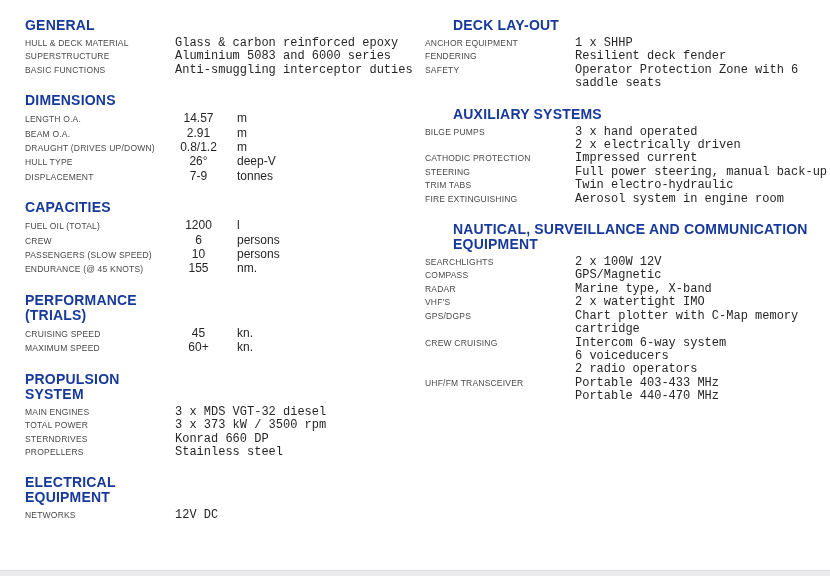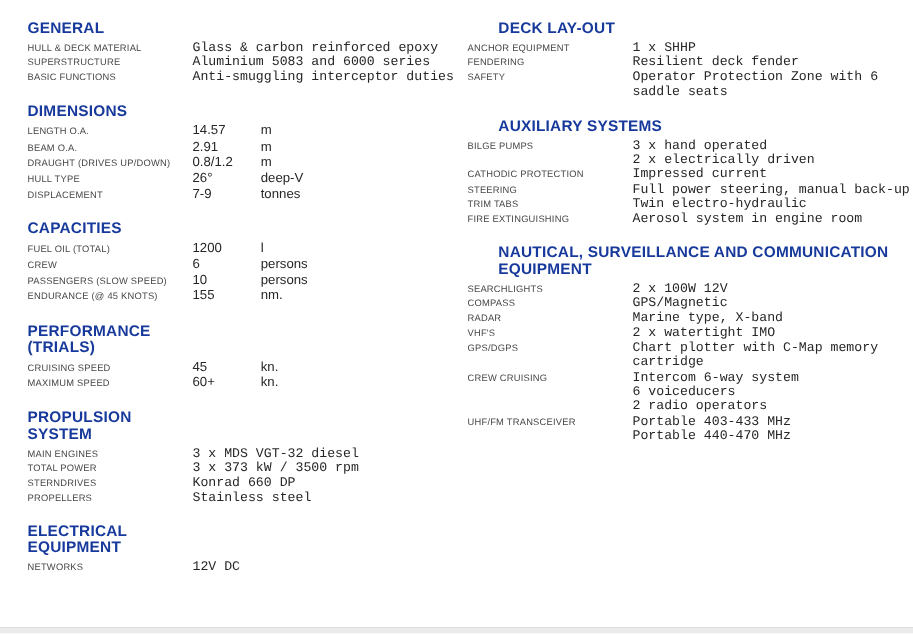--- a/index.html
+++ b/index.html
@@ -53,21 +53,21 @@
     font-size: 8.5px;
     letter-spacing: 0.2px;
     color: var(--label);
     line-height: 13.4px;
   }
   .value { font-size: 12px; color: var(--value); font-family: Liberation Mono, monospace; }
   .value-line { line-height: 13.4px; white-space: nowrap; }
   .num {
     flex: 0 0 47px;
     width: 47px;
-    text-align: left;
+    text-align: center;
     font-size: 12px;
     color: var(--value);
   }
   .unit {
     margin-left: 15px;
     font-size: 12px;
     color: var(--value);
     white-space: nowrap;
   }
   .footer-bar {

